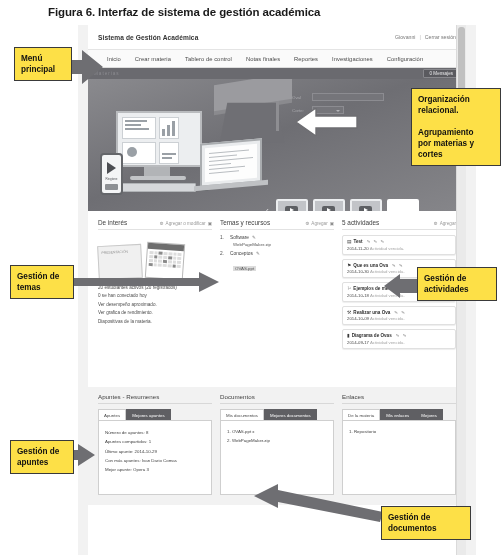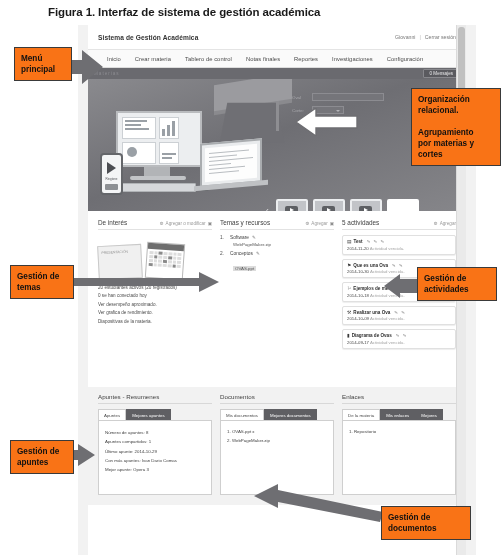--- a/index.html
+++ b/index.html
@@ -289,42 +289,42 @@
     background: #ffffff; border: 1px solid #cfcfcf;
     flex: 1; padding: 7px 6px;
   }
   .kv { font-size: 4.4px; color: #3f3f3f; line-height: 2.1; }
   .doc-ol { list-style: none; counter-reset: d; }
   .doc-li { counter-increment: d; font-size: 4.4px; color: #3f3f3f; line-height: 2; }
   .doc-li:before { content: counter(d) ". "; }
 
   
   .callout {
-    position: absolute; background: #f97316;
+    position: absolute; background: #fde047;
     border: 1.5px solid #3a3a3a;
     font-size: 8.2px; color: #111; font-weight: bold;
     line-height: 1.35; padding: 5px 6px; z-index: 20;
   }
   .arrow { position: absolute; z-index: 15; }
   .arrow svg { display: block; }
 
   
   .scroll-strip {
     position: absolute; right: 0; top: 0; width: 10px; height: 530px;
     background: #eaeaea; border-left: 1px solid #dadada;
   }
   .scroll-thumb {
     position: absolute; left: 1px; top: 2px; width: 7px; height: 120px;
     background: #c0c0c0; border-radius: 3px;
   }
 </style>
 </head>
 <body>
 
-<div class="fig-caption">Figura 1.  Interfaz de sistema de gestión académica</div>
+<div class="fig-caption">Figura 6.  Interfaz de sistema de gestión académica</div>
 
 <div class="shot">
   <div class="shot-inner">
 
     <div class="topbar">
       <div class="brand">Sistema de Gestión Académica</div>
       <div class="topbar-right">
         <span>Giovanni</span>
         <span class="tb-sep">|</span>
         <span>Cerrar sesión</span>

